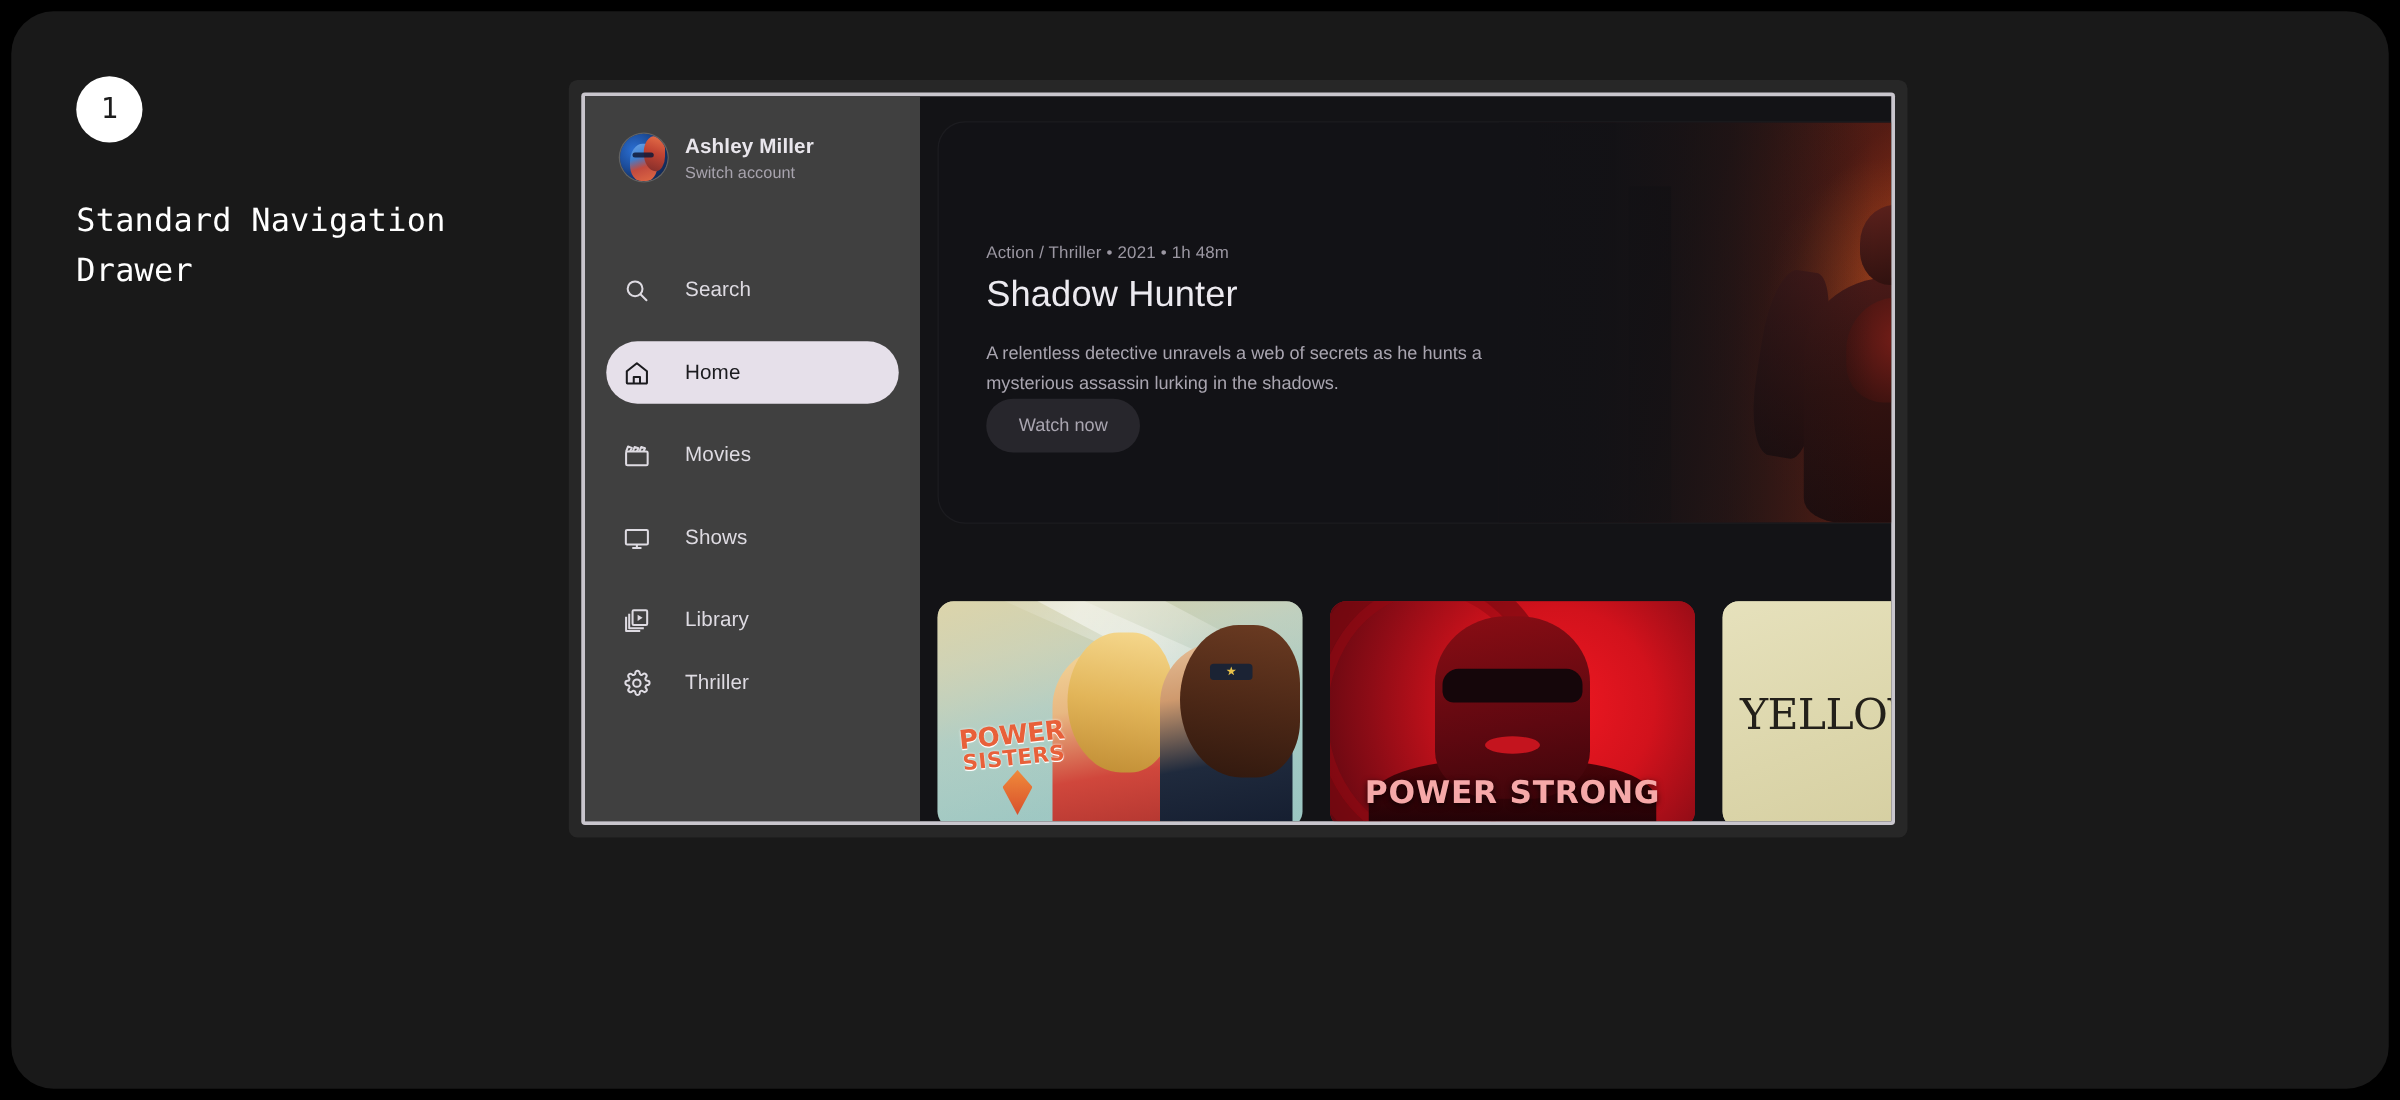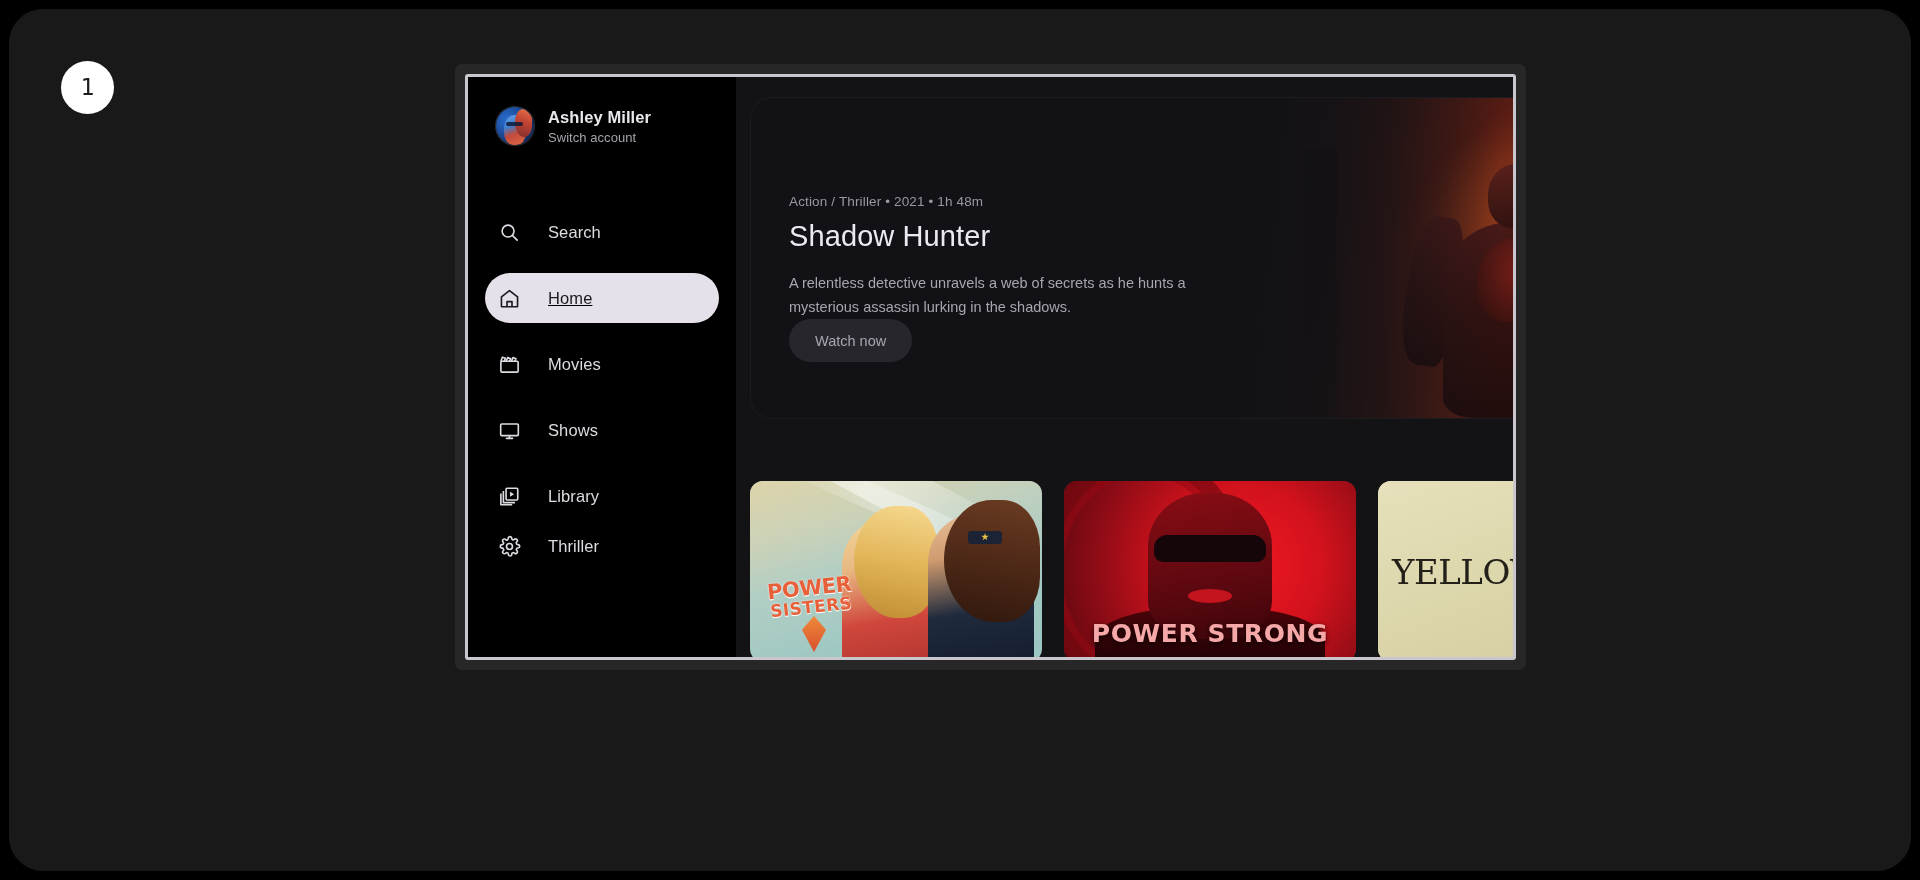--- a/index.html
+++ b/index.html
@@ -73,21 +73,21 @@
     width: 1045px; height: 580px;
     background: #131316;
     overflow: hidden;
     display: flex;
   }
 
   
   .drawer {
     width: 268px;
     height: 100%;
-    background: #000000;
+    background: #404040;
     flex: 0 0 268px;
     padding: 30px 0 0 0;
     display: flex;
     flex-direction: column;
   }
 
   .account {
     display: flex;
     align-items: center;
     gap: 14px;
@@ -128,21 +128,21 @@
     font-size: 16.5px;
     font-weight: bold;
     letter-spacing: 0.1px;
   }
   .account-switch {
     color: #a7a3ad;
     font-size: 13px;
     letter-spacing: 0.05px;
   }
 
-  .nav-list { margin-top: 50px; display: flex; flex-direction: column; text-decoration: underline; }
+  .nav-list { margin-top: 50px; display: flex; flex-direction: column; }
   .nav-spacer { flex: 1 1 auto; }
 
   .nav-item {
     display: flex;
     align-items: center;
     gap: 27px;
     height: 50px;
     margin: 0 17px 0 17px;
     padding: 0 0 0 13px;
     border-radius: 25px;
@@ -427,20 +427,22 @@
   }
 </style>
 </head>
 <body>
 
 <div class="page">
   <div class="panel">
 
     <div class="annotation">
       <div class="badge">1</div>
+      <div class="annotation-title">Standard Navigation
+Drawer</div>
     </div>
 
     <div class="device-outer">
       <div class="device-bezel">
         <div class="screen">
 
           <nav class="drawer">
 
             <div class="account">
               <div class="avatar">

